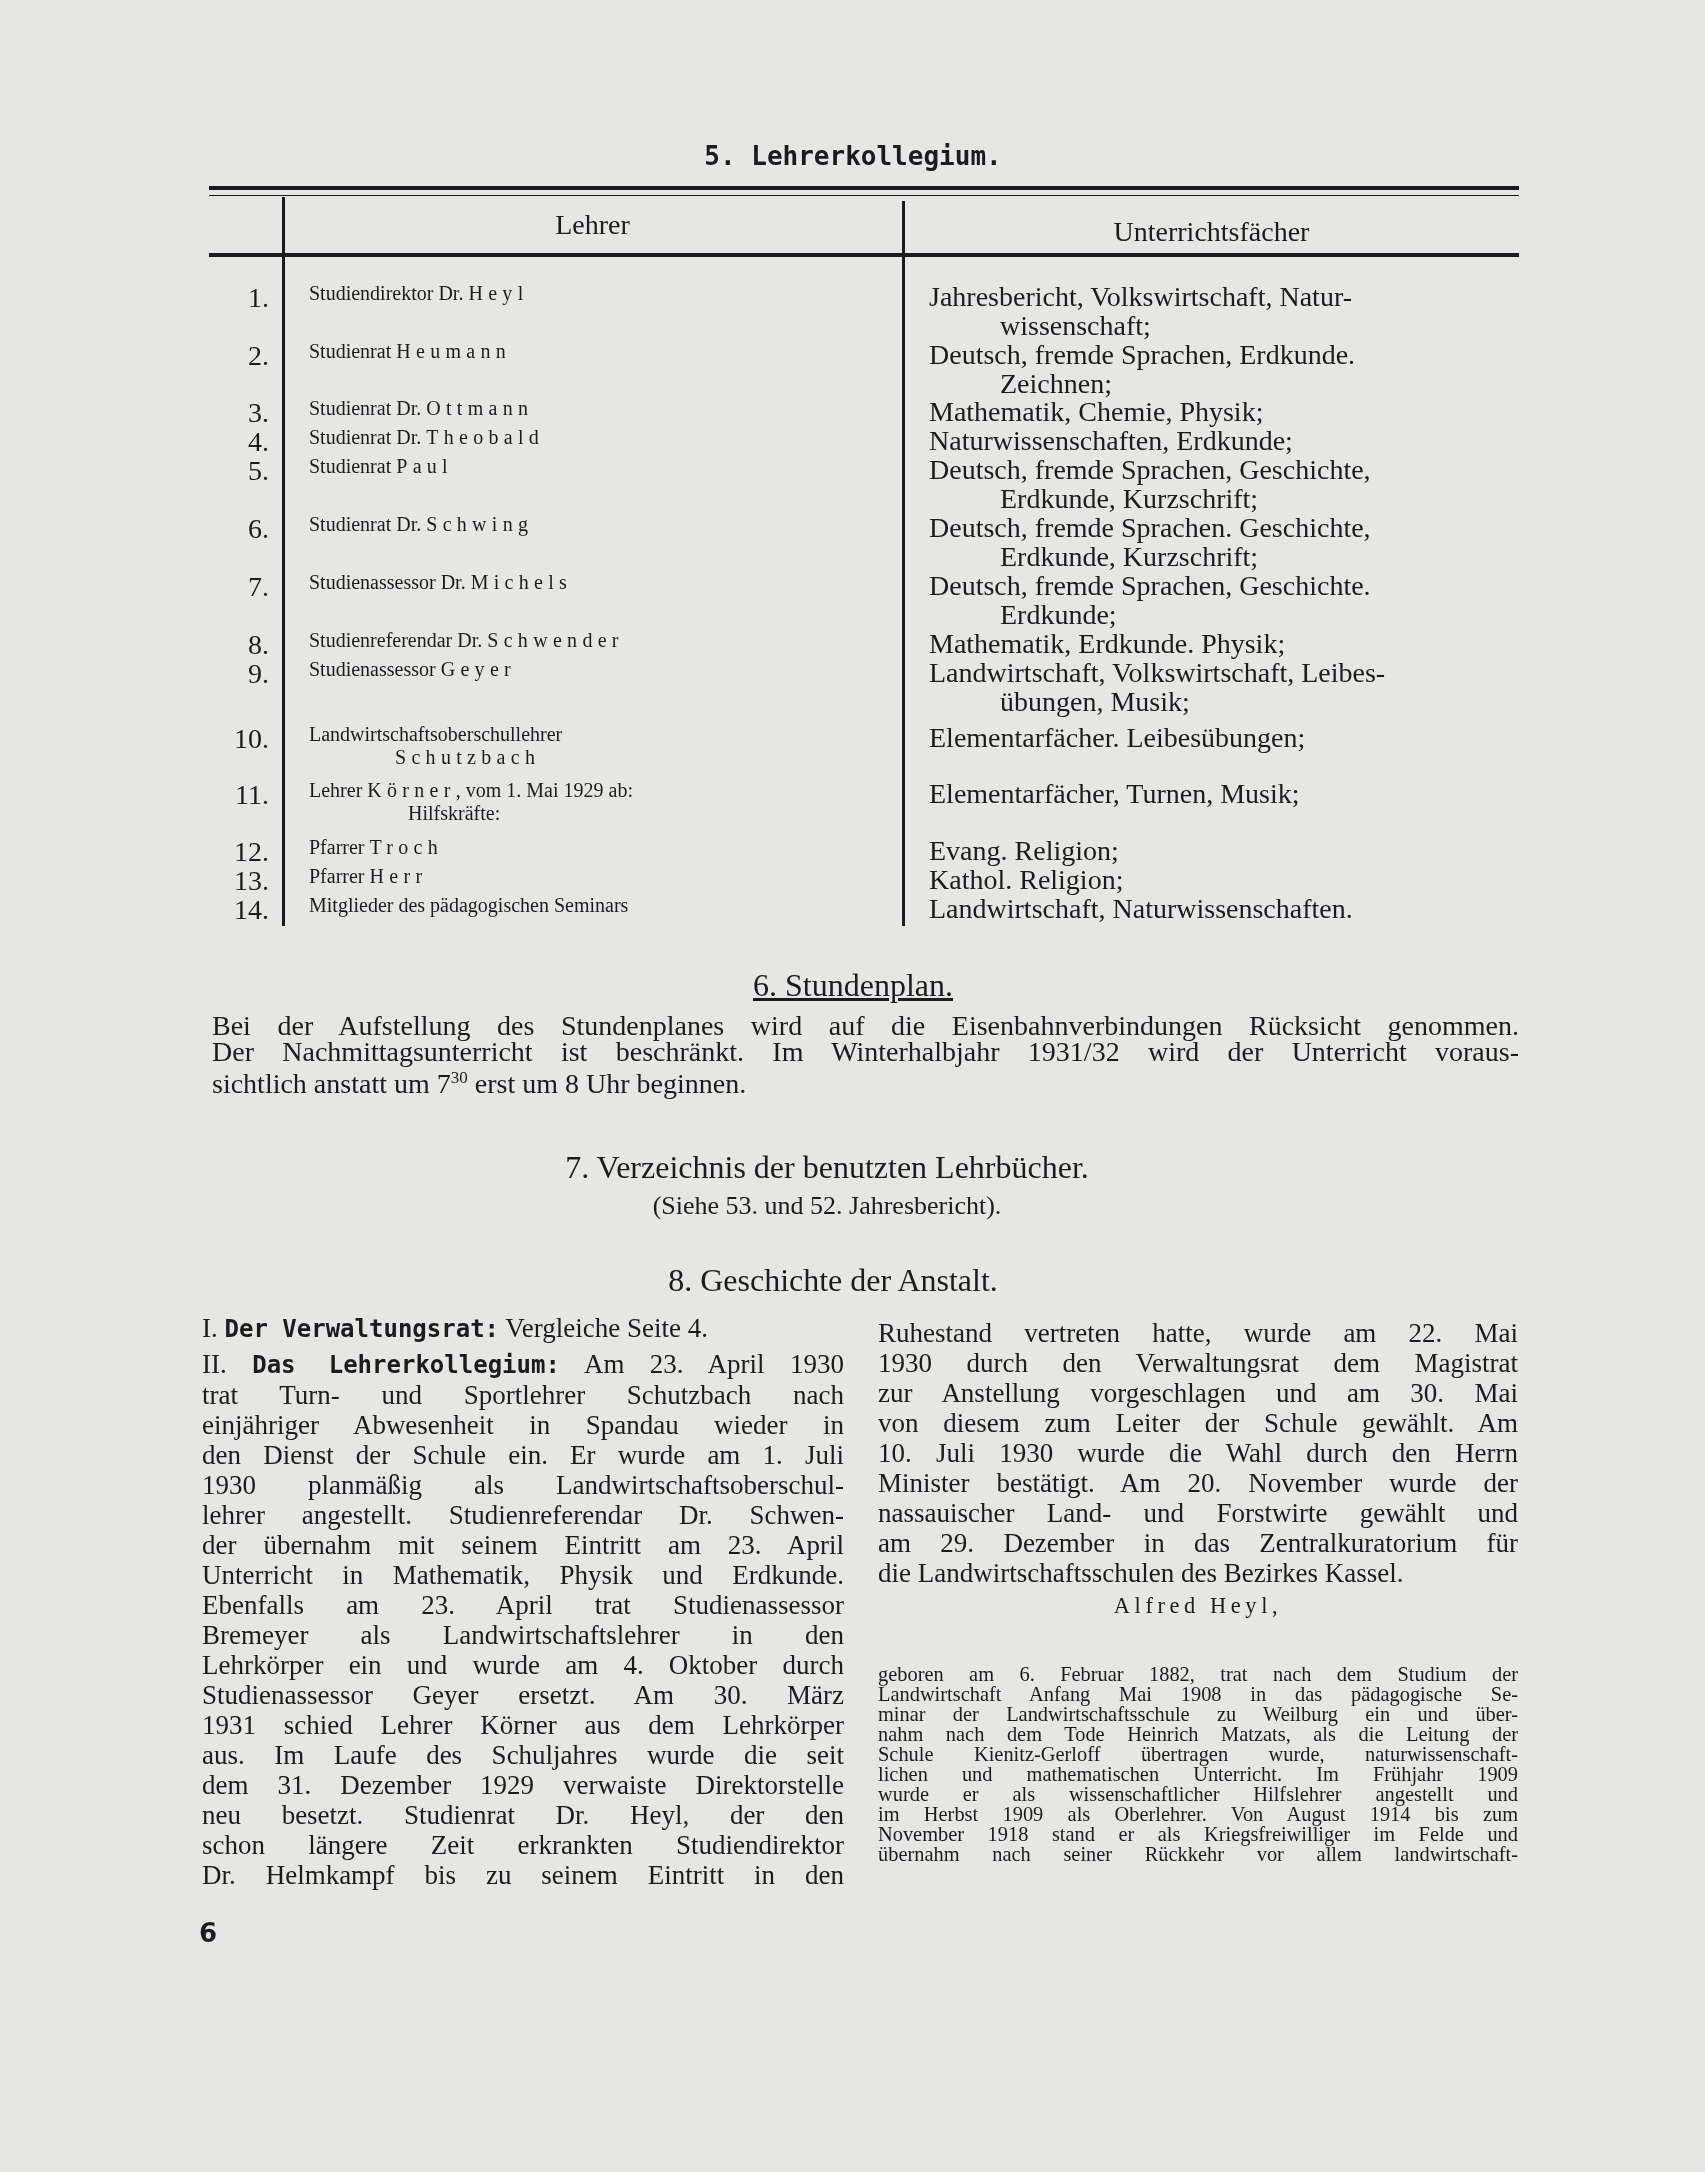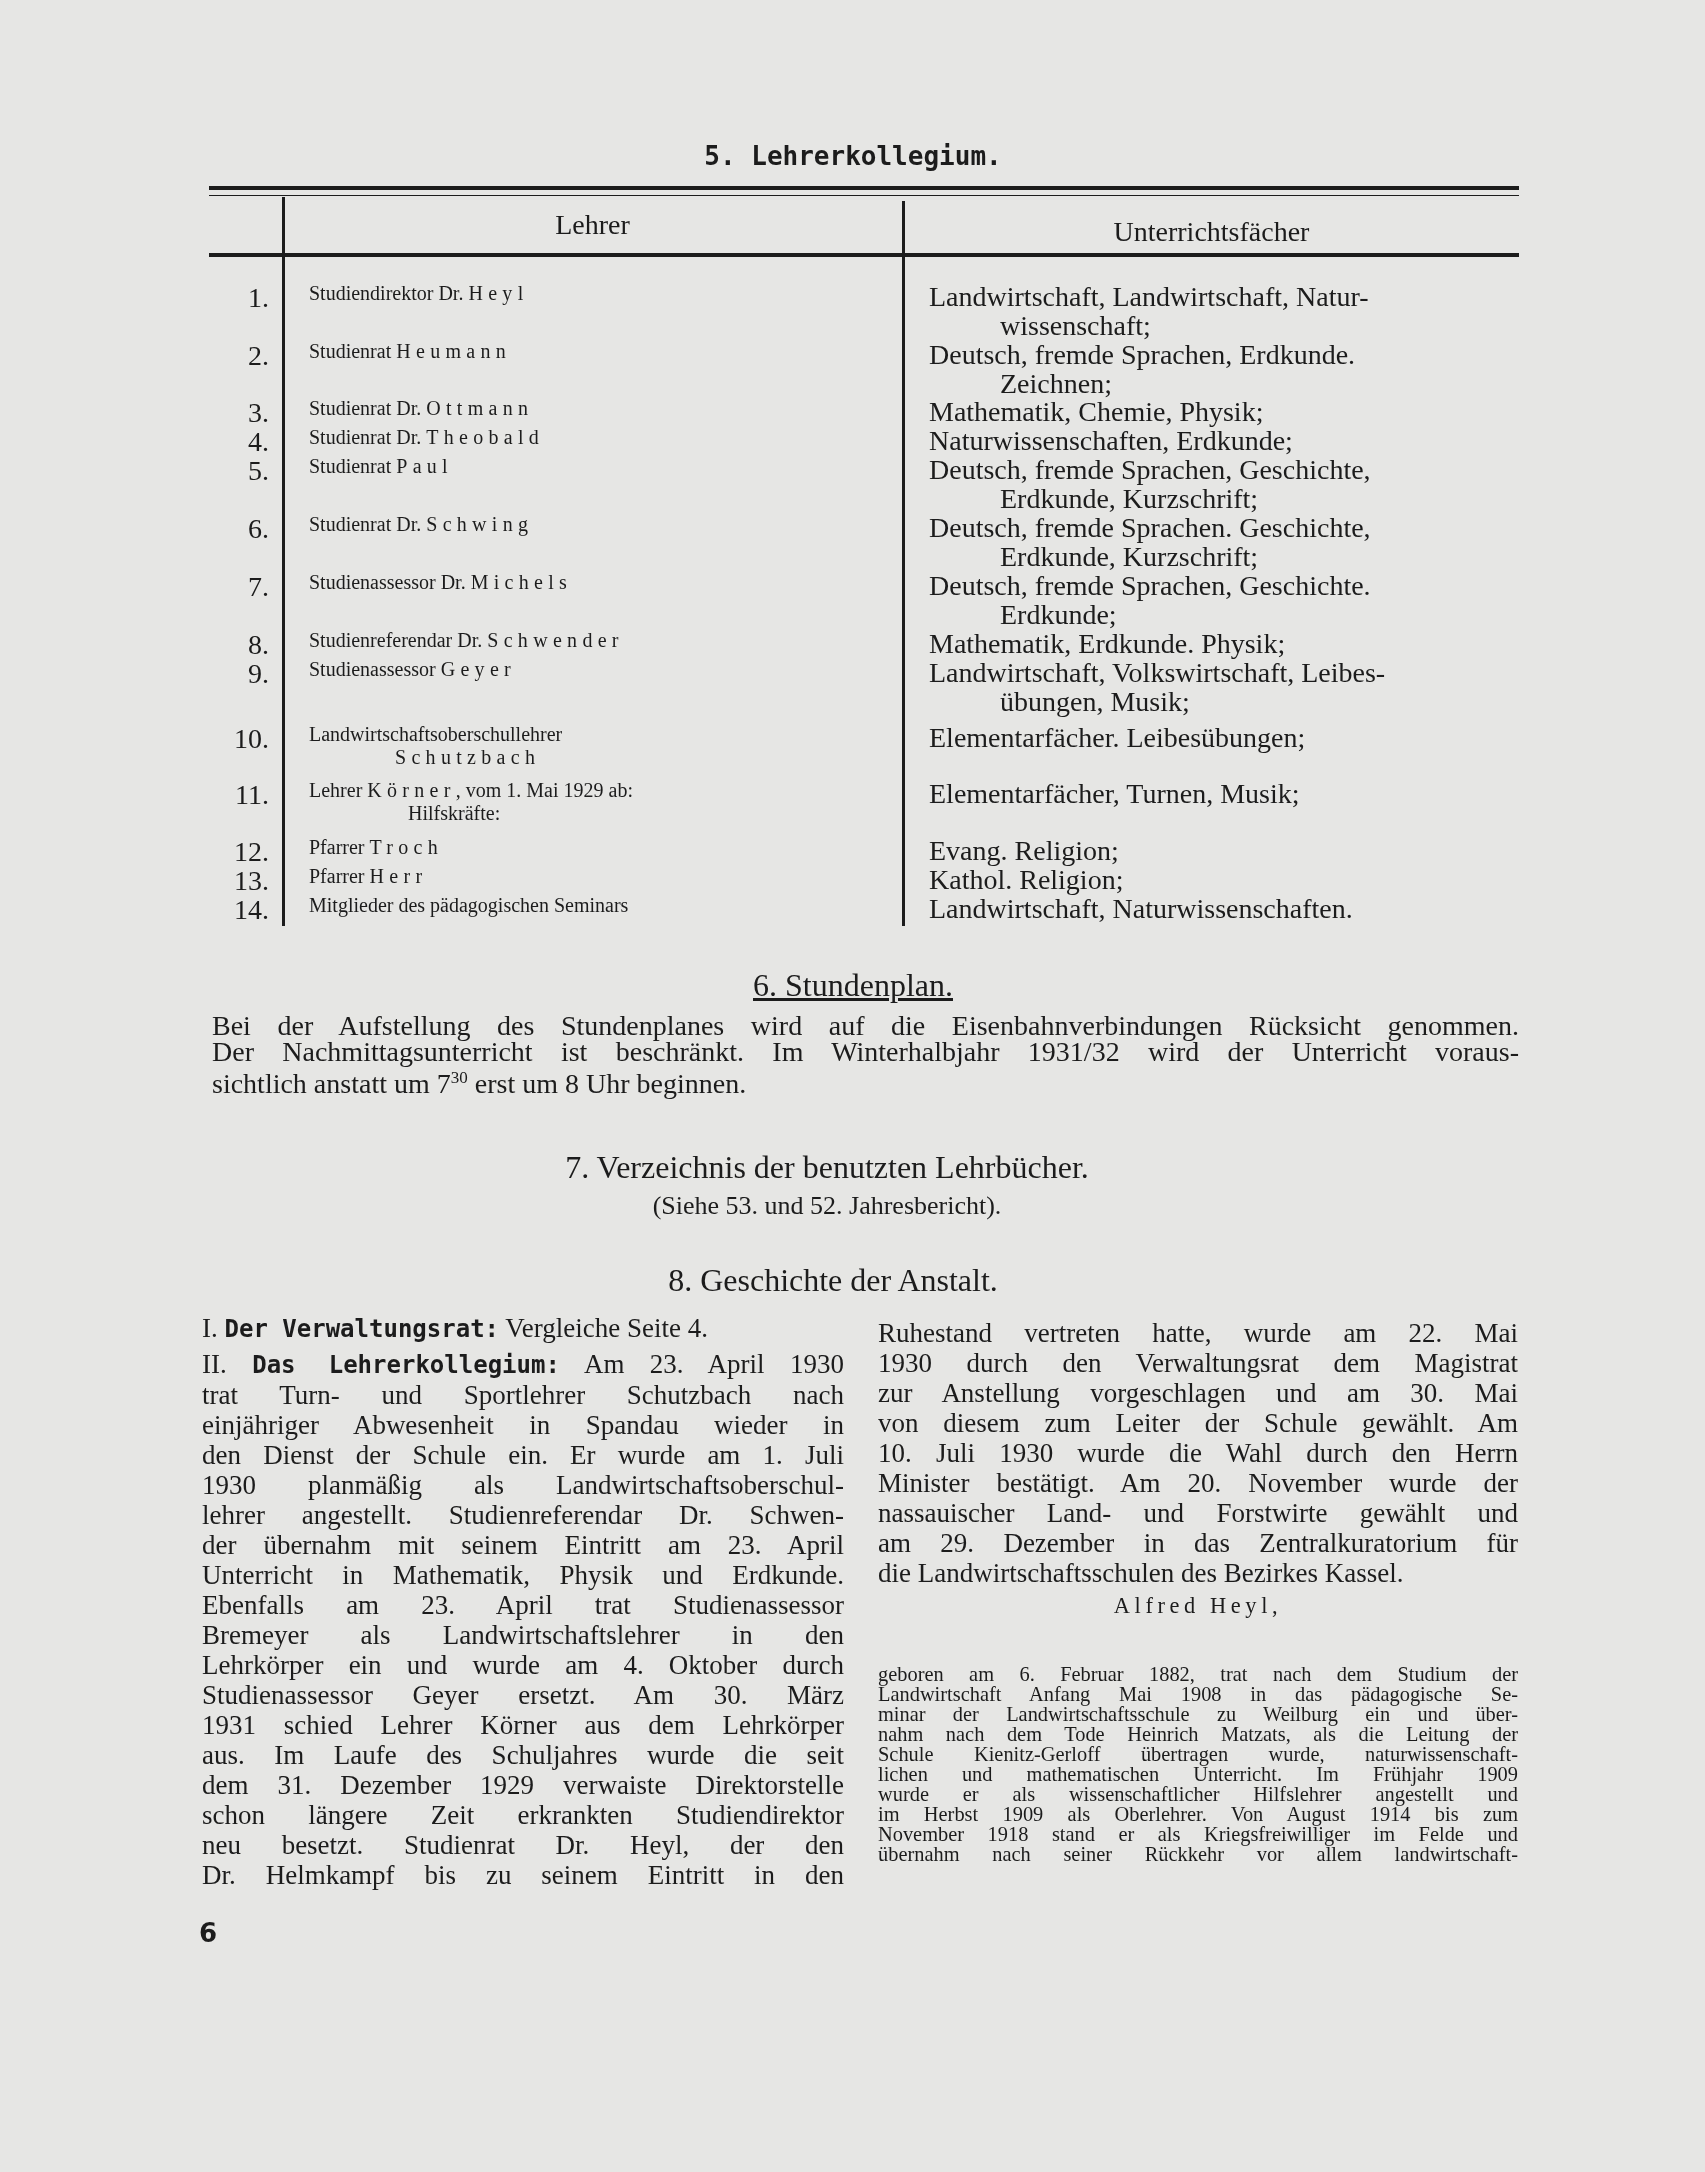--- a/index.html
+++ b/index.html
@@ -51,21 +51,21 @@
   <div class="vline" style="left:282px; top:197px; height:729px;"></div>
   <div class="vline" style="left:902px; top:201px; height:725px;"></div>
 
   <div class="col-head" style="left:284px; width:617px; top:209px;">Lehrer</div>
   <div class="col-head" style="left:904px; width:615px; top:216px;">Unterrichtsfächer</div>
 
   <div id="table-rows">
       <div class="num" style="left: 197px; top: 282px;">1.</div>
       <div class="teacher" style="top: 282px;"><span>Studiendirektor Dr.</span> <span class="sp">Heyl</span></div>
       <div class="subj" style="top: 282px;">
-        <div style="line-height: 29px;">Landwirtschaft, Landwirtschaft, Natur-</div>
+        <div style="line-height: 29px;">Jahresbericht, Volkswirtschaft, Natur-</div>
         <div class="indent" style="line-height: 29px;">wissenschaft;</div>
       </div>
       <div class="num" style="left: 197px; top: 340px;">2.</div>
       <div class="teacher" style="top: 340px;"><span>Studienrat</span> <span class="sp">Heumann</span></div>
       <div class="subj" style="top: 340px;">
         <div style="line-height: 29px;">Deutsch, fremde Sprachen, Erdkunde.</div>
         <div class="indent" style="line-height: 29px;">Zeichnen;</div>
       </div>
       <div class="num" style="left: 197px; top: 397px;">3.</div>
       <div class="teacher" style="top: 397px;"><span>Studienrat Dr.</span> <span class="sp">Ottmann</span></div>
@@ -156,22 +156,22 @@
         <span class="l">lehrer angestellt.  Studienreferendar Dr. Schwen-</span>
         <span class="l">der übernahm mit seinem Eintritt am 23. April</span>
         <span class="l">Unterricht in Mathematik, Physik und Erdkunde.</span>
         <span class="l">Ebenfalls am 23. April trat Studienassessor</span>
         <span class="l">Bremeyer als Landwirtschaftslehrer in den</span>
         <span class="l">Lehrkörper ein und wurde am 4. Oktober durch</span>
         <span class="l">Studienassessor Geyer ersetzt.  Am 30. März</span>
         <span class="l">1931 schied Lehrer Körner aus dem Lehrkörper</span>
         <span class="l">aus.  Im Laufe des Schuljahres wurde die seit</span>
         <span class="l">dem 31. Dezember 1929 verwaiste Direktorstelle</span>
+        <span class="l">neu besetzt.  Studienrat Dr. Heyl, der den</span>
         <span class="l">schon längere Zeit erkrankten Studiendirektor</span>
-        <span class="l">neu besetzt.  Studienrat Dr. Heyl, der den</span>
         <span class="l">Dr. Helmkampf bis zu seinem Eintritt in den</span>
       </div>
   </div>
 
   <div class="col" style="left:878px; width:640px; top:1318px;">
     <div id="right-lines">
         <span class="l">Ruhestand vertreten hatte, wurde am 22. Mai</span>
         <span class="l">1930 durch den Verwaltungsrat dem Magistrat</span>
         <span class="l">zur Anstellung vorgeschlagen und am 30. Mai</span>
         <span class="l">von diesem zum Leiter der Schule gewählt. Am</span>

